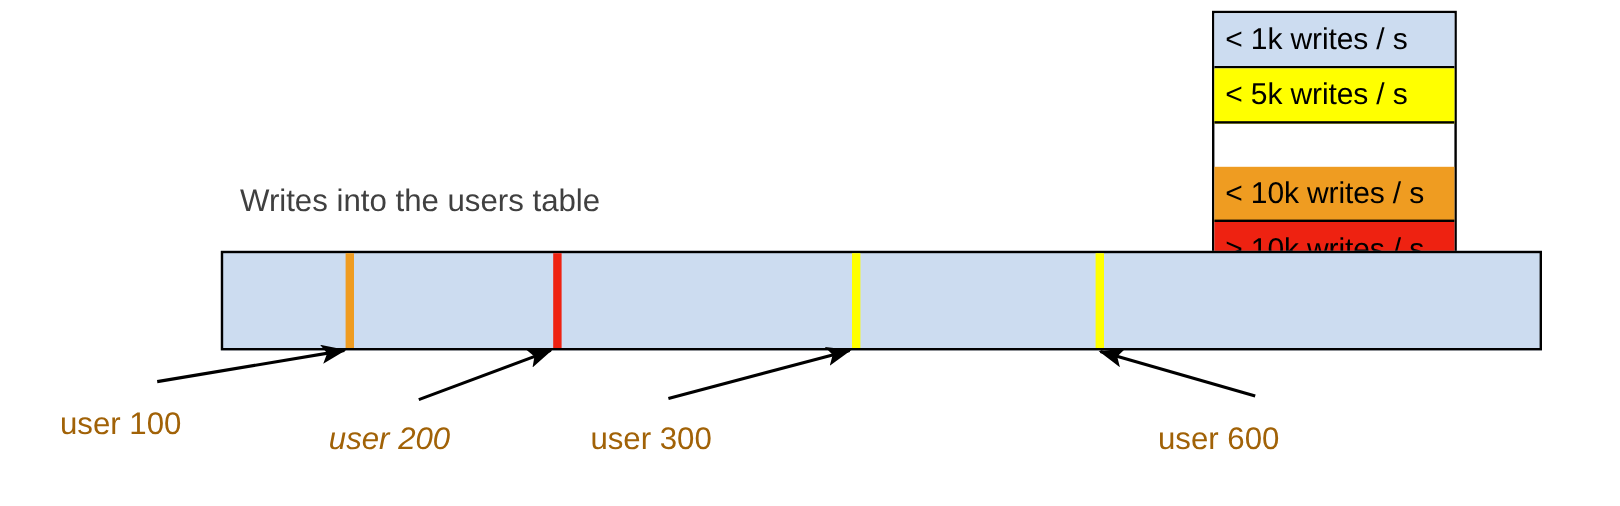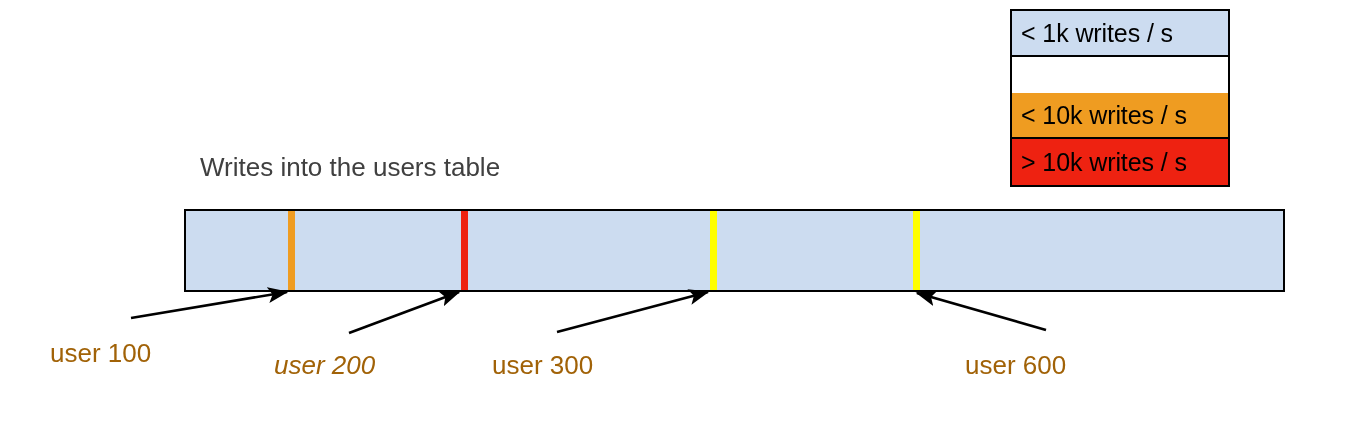--- a/index.html
+++ b/index.html
@@ -16,21 +16,21 @@
     height: 422px;
     background: #ffffff;
     overflow: hidden;
   }
 
   
   #legend {
     position: absolute;
     left: 1010px;
     top: 9px;
-    width: 220px;
+    width: 204px;
     border: 2px solid #000000;
     box-sizing: border-box;
     background: #ffffff;
   }
   .legend-row {
     height: 46px;
     box-sizing: border-box;
     display: flex;
     align-items: center;
     padding-left: 9px;
@@ -95,20 +95,23 @@
 </style>
 </head>
 <body>
 
 <div id="canvas">
 
   <div id="legend">
     <div class="legend-row" style="background:#ccdcf0;">
       <span class="legend-label">&lt; 1k writes / s</span>
     </div>
+    <div class="legend-row" style="background:#ffff00;">
+      <span class="legend-label">&lt; 5k writes / s</span>
+    </div>
     <div class="legend-row" style="background:#ef9c21;margin-top:36px;">
       <span class="legend-label">&lt; 10k writes / s</span>
     </div>
     <div class="legend-row" style="background:#ee2211;">
       <span class="legend-label">&gt; 10k writes / s</span>
     </div>
   </div>
 
   <div id="chart-title">Writes into the users table</div>
 

